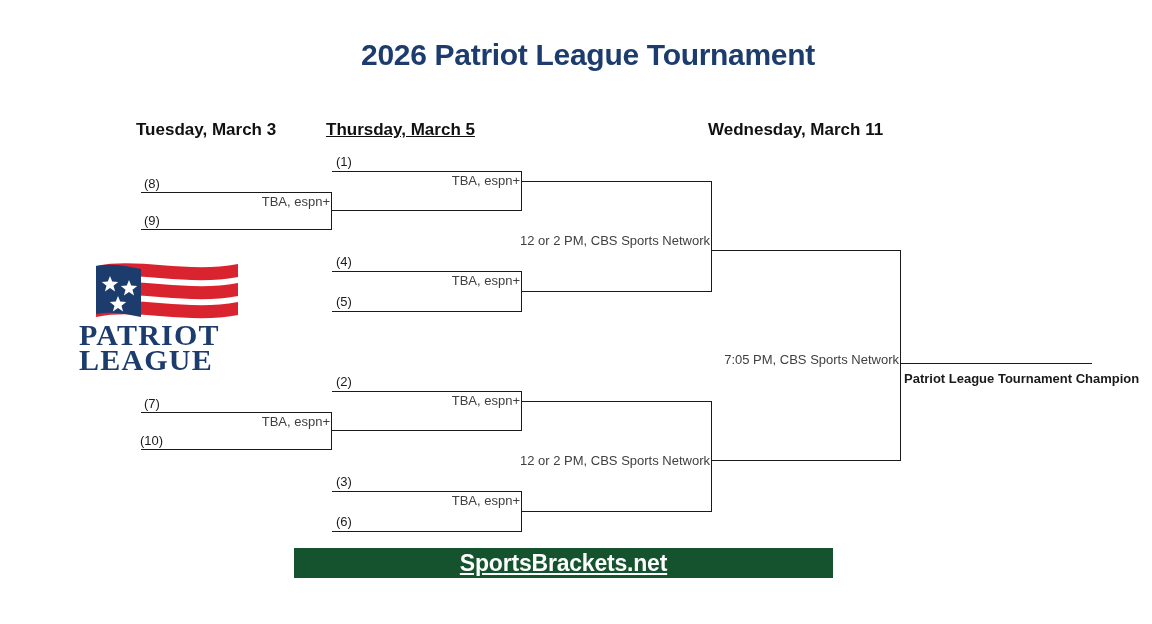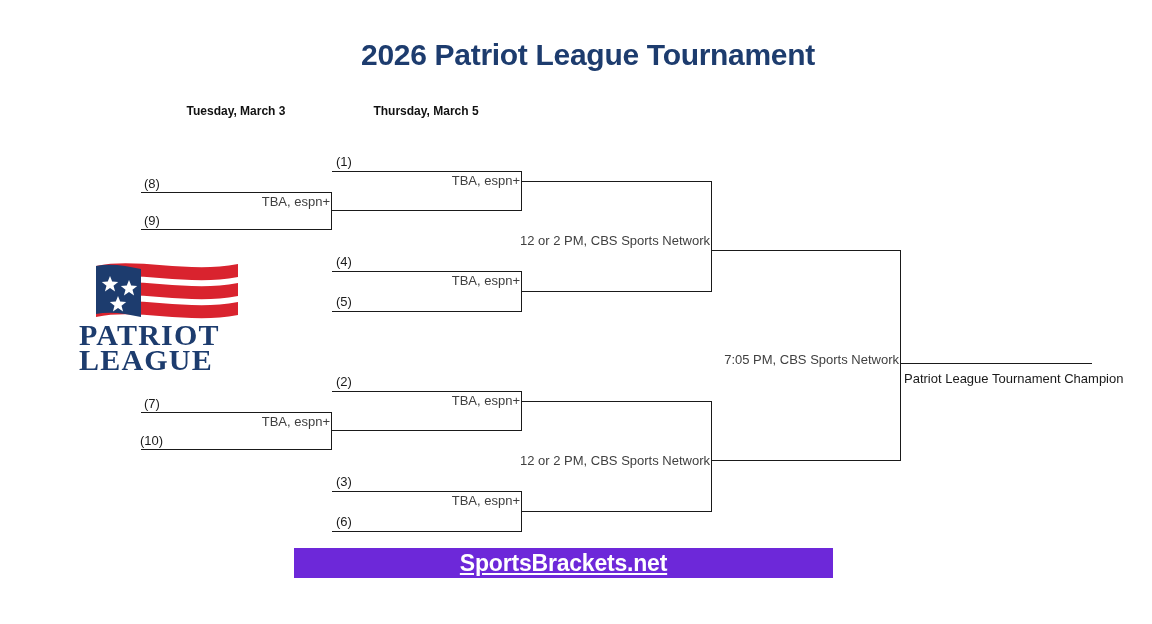--- a/index.html
+++ b/index.html
@@ -29,25 +29,25 @@
     font-size: 30px;
     font-weight: bold;
     color: #1d3c6e;
     letter-spacing: -0.3px;
     margin-left: 12px;
   }
 
   
   .round-header {
     position: absolute;
-    top: 104px;
-    font-size: 12px;
+    top: 120px;
+    font-size: 17px;
     font-weight: bold;
     color: #111111;
-    text-align: center;
+    text-align: left;
     white-space: nowrap;
   }
 
   
   .hline {
     position: absolute;
     height: 0;
     border-top: 1.3px solid #1a1a1a;
   }
   .vline {
@@ -88,42 +88,43 @@
   }
   .logo svg { display: block; }
 
   
   .footer-banner {
     position: absolute;
     left: 294px;
     top: 548px;
     width: 539px;
     height: 30px;
-    background: #6d28d9;
+    background: #14532d;
     display: flex;
     align-items: center;
     justify-content: center;
   }
   .footer-banner .brand {
     font-size: 23px;
     font-weight: bold;
     color: #ffffff;
     text-decoration: underline;
     letter-spacing: -0.2px;
   }
 </style>
 </head>
 <body>
 
 <div id="page">
 
   <div class="title">2026 Patriot League Tournament</div>
 
   <div class="round-header" style="left:136px; width:200px;">Tuesday, March 3</div>
-  <div class="round-header" style="left:326px; width:200px;">Thursday, March 5</div>
+  <div class="round-header" style="left:326px; width:200px;text-decoration:underline;">Thursday, March 5</div>
+  <div class="round-header" style="left:708px; width:200px;">Wednesday, March 11</div>
 
   <div class="seed" style="left:144px; top:176px;">(8)</div>
   <div class="hline" style="left:141px; top:192px; width:191px;"></div>
 
   <div class="seed" style="left:144px; top:213px;">(9)</div>
   <div class="hline" style="left:141px; top:229px; width:191px;"></div>
 
   <div class="vline" style="left:331px; top:192px; height:38px;"></div>
 
   <div class="game-label" style="left:192px; top:194px; width:138px;">TBA, espn+</div>
@@ -194,21 +195,21 @@
 
   <div class="game-label" style="left:512px; top:453px; width:198px;">12 or 2 PM, CBS Sports Network</div>
 
   <div class="hline" style="left:711px; top:460px; width:190px;"></div>
 
   <div class="vline" style="left:900px; top:250px; height:211px;"></div>
 
   <div class="game-label" style="left:702px; top:352px; width:197px;">7:05 PM, CBS Sports Network</div>
 
   <div class="hline" style="left:900px; top:363px; width:192px;"></div>
-  <div class="champ-label" style="left:904px; top:371px;">Patriot League Tournament Champion</div>
+  <div class="champ-label" style="left:904px; top:371px;font-weight:bold;">Patriot League Tournament Champion</div>
 
   <div class="logo">
     <svg viewBox="0 0 190 112" width="190" height="112">
 
       <path d="M18 6 C60 -3, 110 14, 160 4 L160 17 C110 27, 60 10, 18 19 Z" fill="#d9232e"></path>
       <path d="M18 25 C60 16, 110 33, 160 23 L160 36 C110 46, 60 29, 18 38 Z" fill="#d9232e"></path>
       <path d="M18 44 C60 35, 110 52, 160 42 L160 55 C110 65, 60 48, 18 57 Z" fill="#d9232e"></path>
 
       <path d="M18 6 C33 3, 48 6, 63 9 L63 57 C48 54, 33 51, 18 54 Z" fill="#1d3c6e"></path>
 

